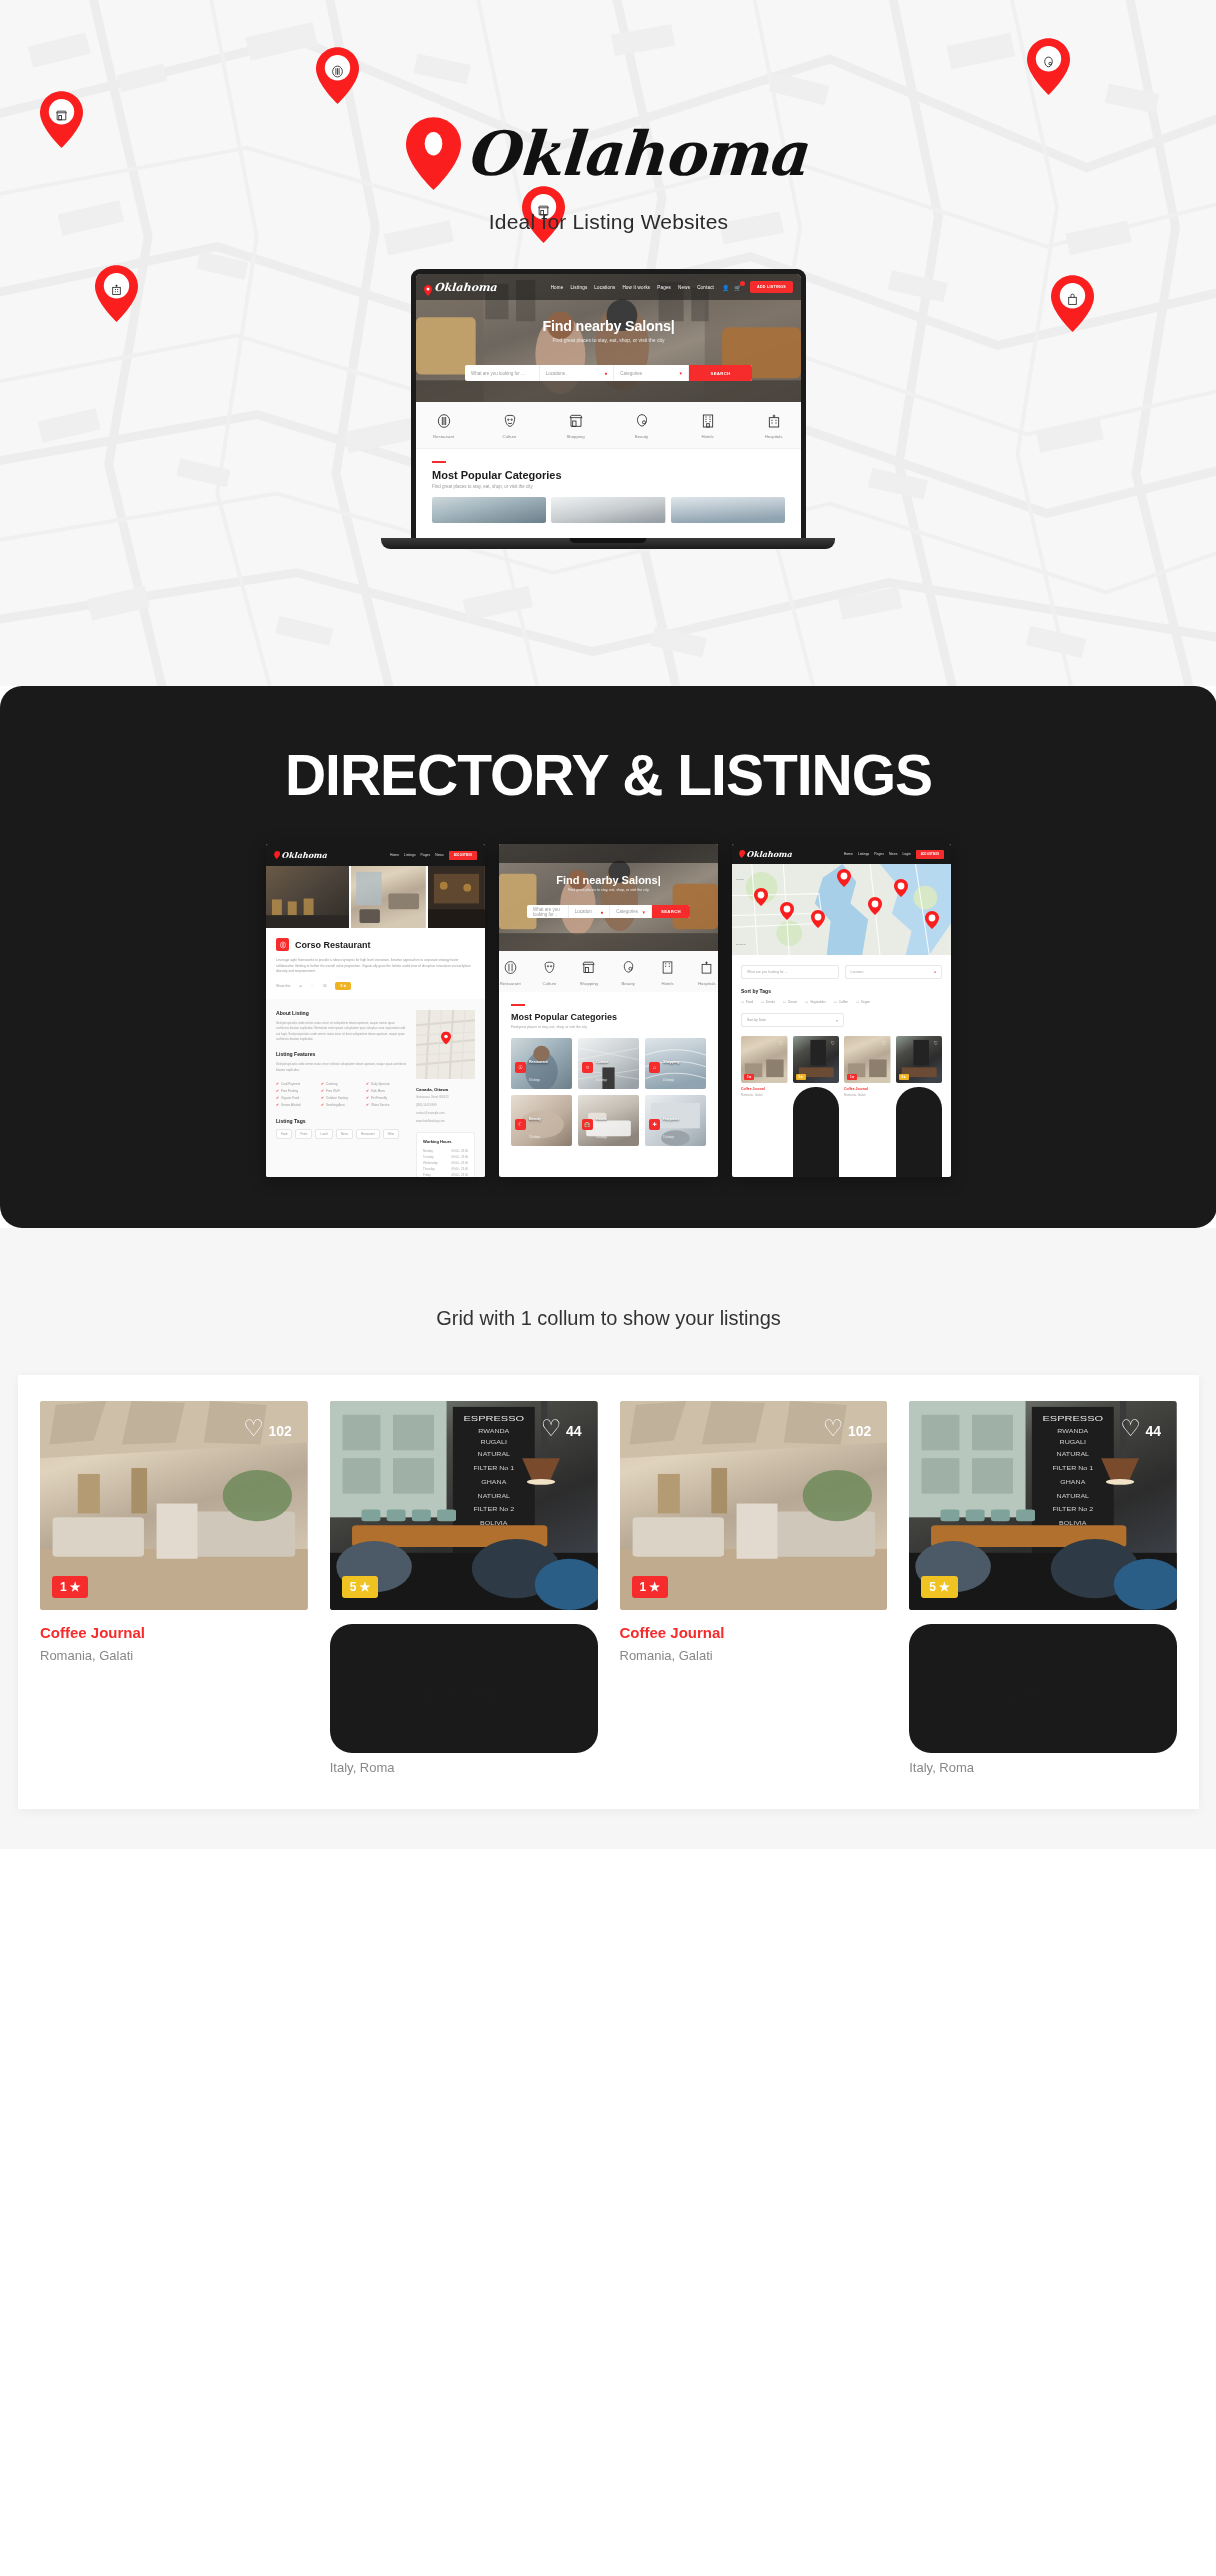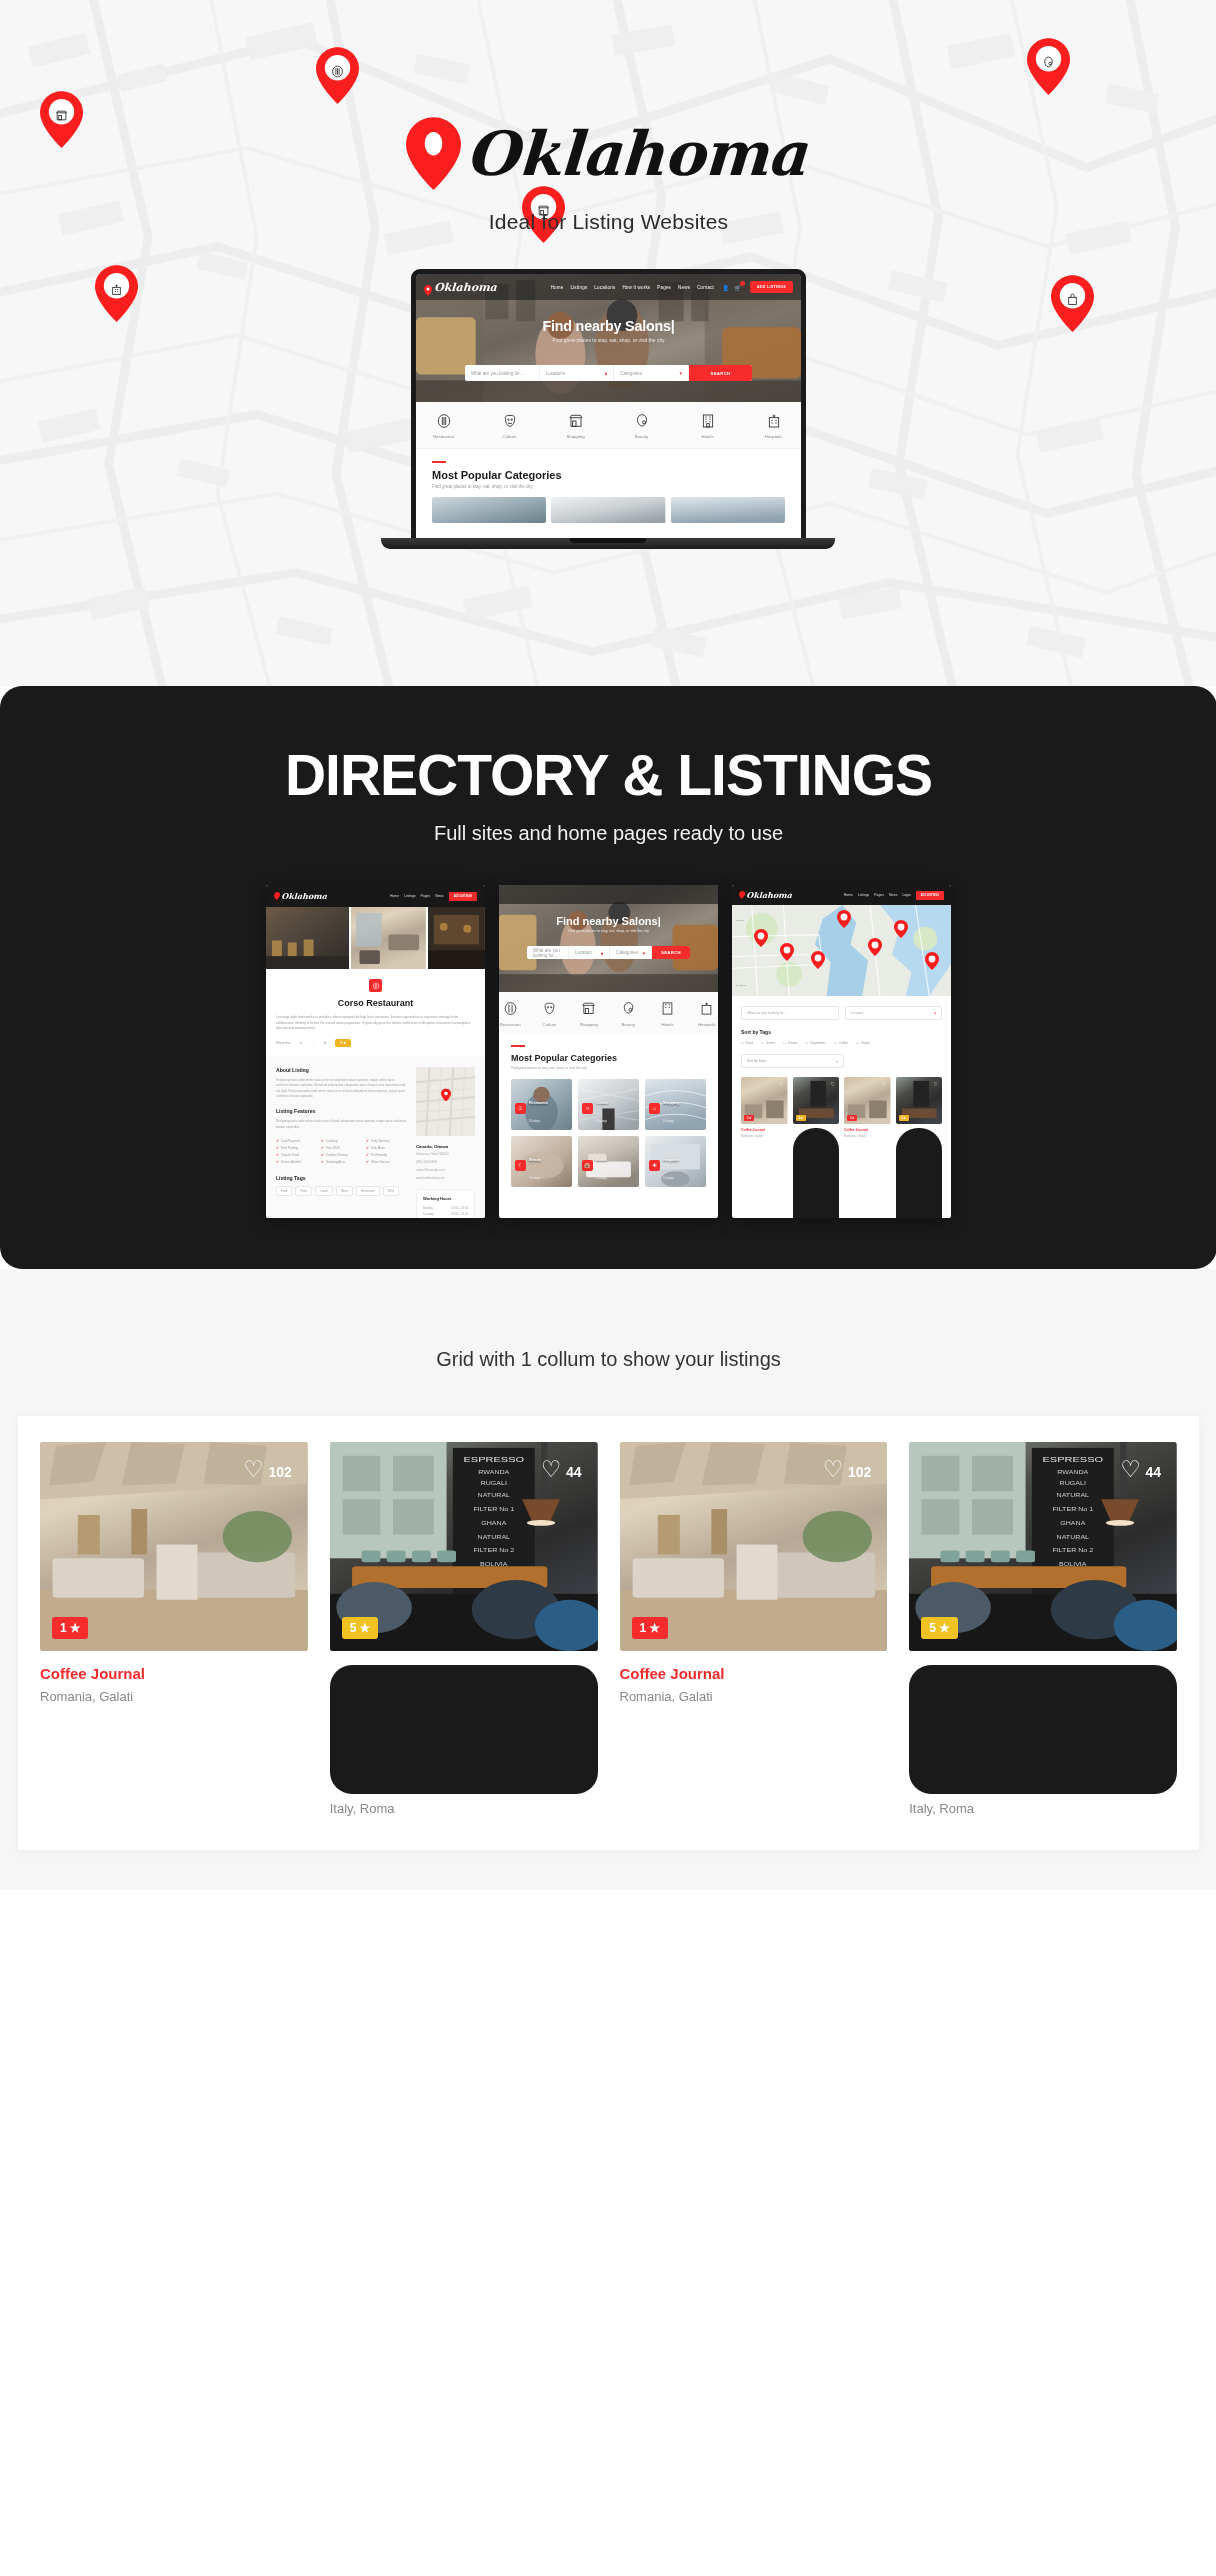--- a/index.html
+++ b/index.html
@@ -164,21 +164,21 @@
   .p1-top { background:#181818; height:22px; display:flex; align-items:center; padding:0 8px;}
   .p1-logo { display:flex; align-items:center; gap:2px;}
   .p1-logo .sp { width:6px; height:8px;}
   .p1-logo span { font-family:"DejaVu Serif",serif; font-style:italic; font-weight:bold; font-size:8px; color:#fff; transform:skewX(-6deg);}
   .p1-menu { margin-left:auto; display:flex; gap:5px; align-items:center;}
   .p1-menu a { font-size:3.4px; color:#ddd; text-decoration:none;}
   .p1-add { background:#f62b2b; color:#fff; font-size:2.6px; padding:3px 5px; border-radius:1px; font-weight:bold;}
   .p1-gallery { display:flex; gap:2px; height:62px;}
   .g-a { flex:0 0 38%; } .g-b { flex:1; } .g-c{ flex:0 0 26%;}
   .g-a,.g-b,.g-c { overflow:hidden;}
-  .p1-title { display:flex; align-items:center; gap:6px; padding:10px 10px 0;flex-direction:column;}
+  .p1-title { display:flex; align-items:center; gap:6px; padding:10px 10px 0;}
   .p1-badge { width:13px; height:13px; background:#f62b2b; border-radius:2px; display:flex;align-items:center;justify-content:center;color:#fff;font-size:7px;}
   .p1-title h4 { font-size:9px; font-weight:bold; color:#1b1b1b;}
   .p1-para { padding:7px 10px 0; font-size:3.2px; color:#9a9a9a; line-height:1.75;}
   .p1-share { display:flex; align-items:center; gap:9px; padding:7px 10px 9px; font-size:3.2px; color:#999;}
   .p1-star { background:#f0b323; color:#fff; border-radius:2px; padding:2px 5px; font-size:3.4px; font-weight:bold;}
   .p1-body { background:#fafafa; padding:11px 10px; display:flex; gap:9px;}
   .p1-left { flex:1; }
   .p1-right { flex:0 0 59px;}
   .p1-h { font-size:5.1px; font-weight:bold; color:#1b1b1b; margin-bottom:5px;}
   .p1-t { font-size:3px; color:#a3a3a3; line-height:1.8; margin-bottom:9px;}
@@ -633,21 +633,20 @@
         </div>
         <div class="laptop-base">
           <div class="laptop-notch"></div>
         </div>
       </div>
     </div>
   </section>
 
   <section class="dark">
     <h1>DIRECTORY &amp; LISTINGS</h1>
-    <div class="sub">Full sites and home pages ready to use</div>
 
     <div class="panels">
 
       <div class="panel">
         <div class="p1-top">
           <div class="p1-logo">
             <span class="sp"><svg viewBox="0 0 6 8" width="6" height="8">
                   <path d="M3 0C1.3 0 0 1.3 0 3c0 2.2 3 5 3 5s3-2.8 3-5c0-1.7-1.3-3-3-3z" fill="#fa1e1e"></path>
                 </svg></span>
             <span>Oklahoma</span>

